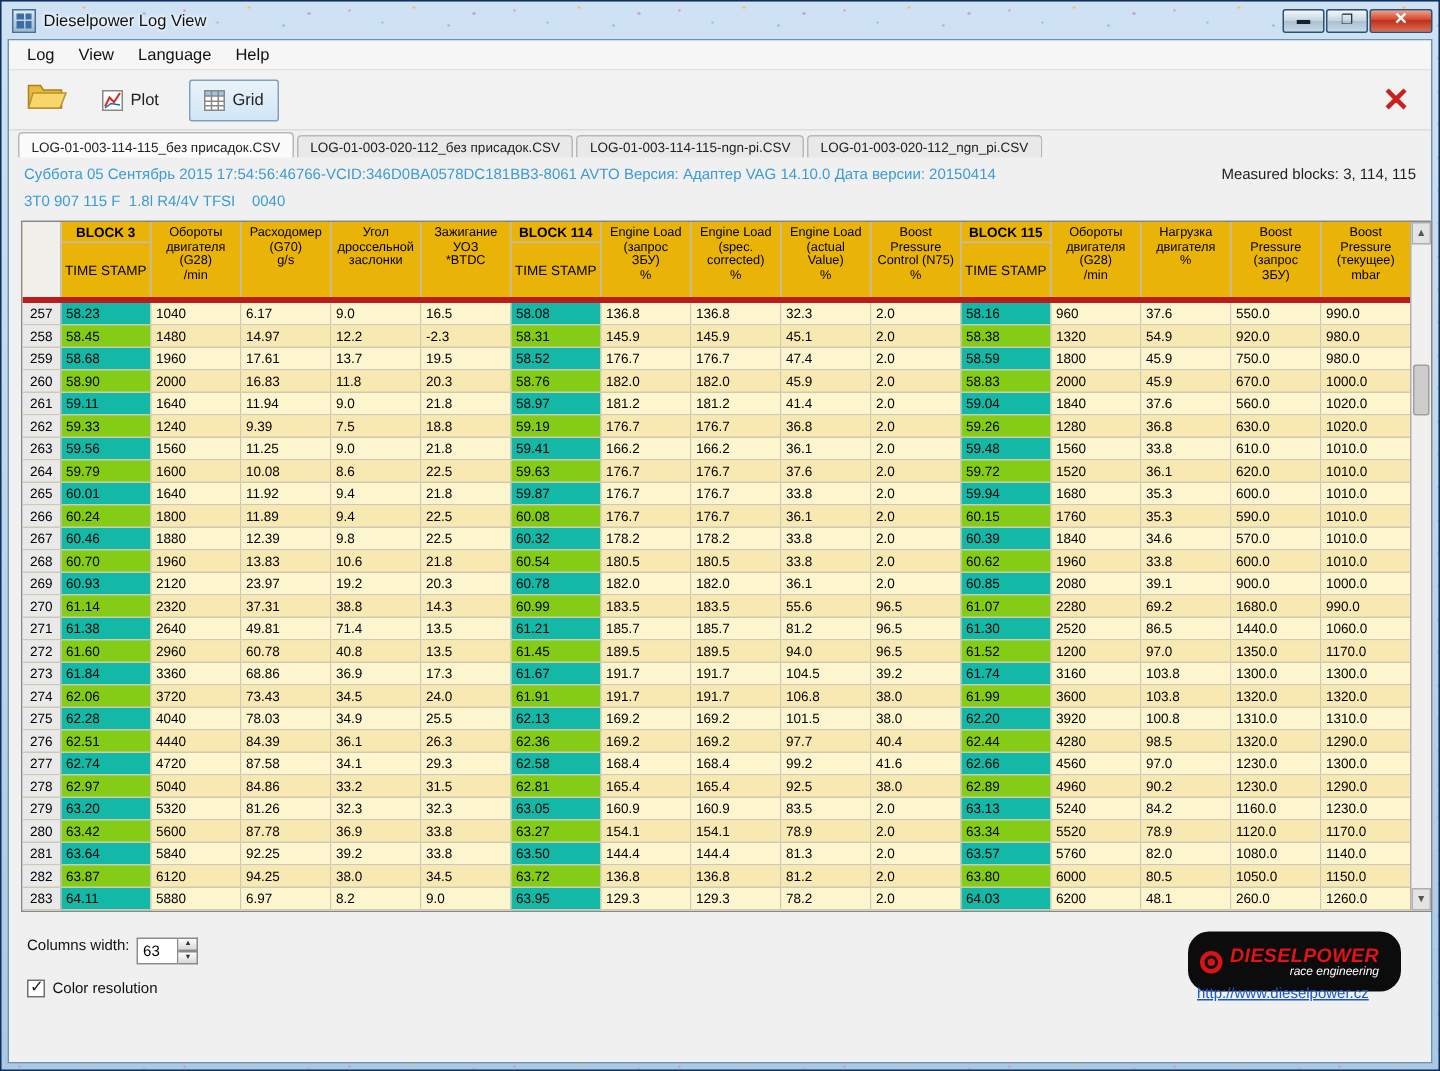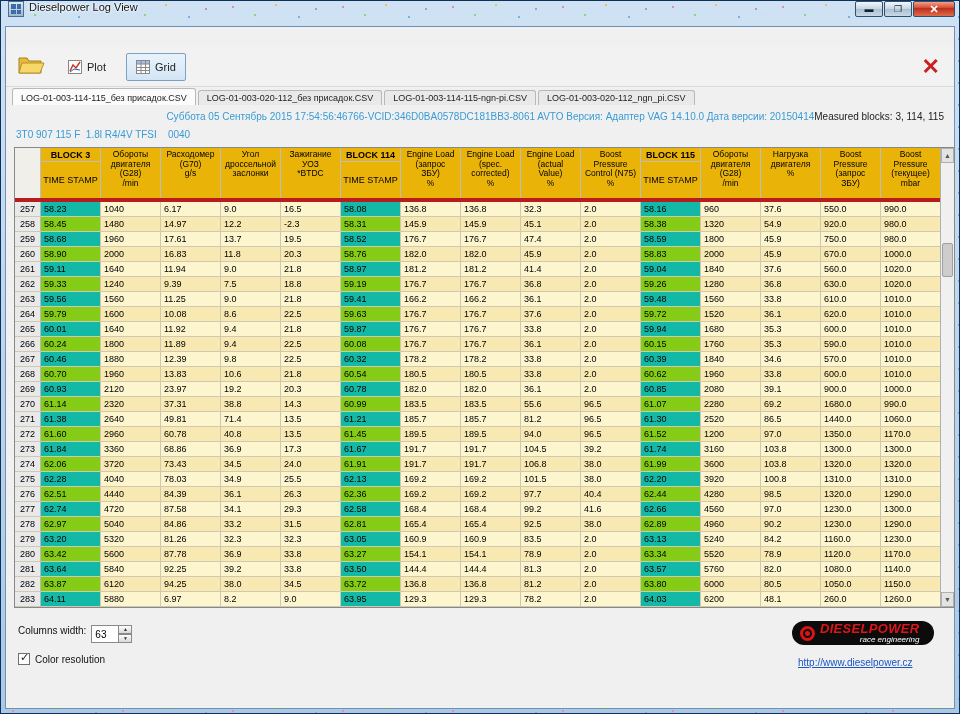--- a/index.html
+++ b/index.html
@@ -10,21 +10,21 @@
       radial-gradient(circle 2px at 12px 6px, #e88bb0 40%, transparent 45%),
       radial-gradient(circle 2px at 34px 14px, #8fd08a 40%, transparent 45%),
       radial-gradient(circle 2px at 55px 4px, #f0c060 40%, transparent 45%),
       radial-gradient(circle 2px at 78px 16px, #7ab0e0 40%, transparent 45%),
       radial-gradient(circle 2px at 95px 8px, #c390d8 40%, transparent 45%),
       linear-gradient(#cfe2f4, #a9c9e5);
     background-size:110px 22px,110px 22px,110px 22px,110px 22px,110px 22px,100% 100%;
   }
 
   
-  .titlebar { position:absolute; top:0; left:0; right:0; height:25px; display:flex; align-items:flex-start; padding:0 4px; }
+  .titlebar { position:absolute; top:0; left:0; right:0; height:25px; display:flex; align-items:center; padding:0 4px; }
   .app-icon { width:16px; height:16px; margin:0 5px 0 3px; border:1px solid #4a6f96; background:linear-gradient(#dfe9f2,#9fb8cc); display:grid; grid-template-columns:1fr 1fr; grid-template-rows:1fr 1fr; gap:1px; padding:2px; }
   .app-icon i { background:#3b6ea8; }
   .title-text { font-size:11px; color:#111; text-shadow:0 0 3px #fff, 0 0 3px #fff; }
   .winbtns { margin-left:auto; display:flex; }
   .winbtn { width:28px; height:16px; border:1px solid #30506e; border-radius:2px; margin-left:1px;
     background:linear-gradient(#f4f8fb,#c4d4e2 50%, #aabfd2 50%, #c8d8e6); display:flex; align-items:center; justify-content:center;
     font-size:9px; color:#123; line-height:1; }
   .winbtn.close { width:42px; background:linear-gradient(#f0a08a,#d4442a 45%, #b8301c 45%, #e06a4a); color:#fff; font-size:11px; font-weight:bold; }
 
   
@@ -37,21 +37,21 @@
   .tool-folder { width:34px; height:30px; display:flex; align-items:center; justify-content:center; }
   .tool-btn { height:28px; display:flex; align-items:center; padding:0 9px; margin-left:10px; font-size:11px; color:#222; border:1px solid transparent; border-radius:2px; background:transparent; }
   .tool-btn .ticon { margin-right:5px; display:flex; }
   .tool-btn.active { border:1px solid #7da2c1; background:linear-gradient(#eaf3fb,#d3e5f5); }
   .tool-close { margin-left:auto; margin-right:14px; font-size:22px; font-weight:bold; color:#cc2020; line-height:1; }
 
   .tabbar { position:absolute; top:60px; left:6px; right:16px; height:18px; display:flex; align-items:flex-end; }
   .tab { font-size:9px; color:#222; padding:2px 8px 2px 8px; border:1px solid #b8b8b8; border-bottom:none; background:#e9e9e9; margin-right:2px; border-radius:3px 3px 0 0; white-space:nowrap; }
   .tab.active { background:#fbfbfb; padding-top:4px; }
 
-  .inforow1 { position:absolute; top:82px; left:10px; right:10px; height:14px; display:flex; justify-content:flex-end; align-items:center; }
+  .inforow1 { position:absolute; top:82px; left:10px; right:10px; height:14px; display:flex; justify-content:space-between; align-items:center; }
   .info-blue { font-size:10px; color:#3a9bd5; white-space:pre; }
   .info-dark { font-size:10px; color:#222; }
   .inforow2 { position:absolute; top:97px; left:10px; height:14px; }
 
   
   .grid { position:absolute; top:120px; left:8px; width:941px; height:461px; border:1px solid #888; background:#fff; }
   .grid-inner { position:absolute; left:0; top:0; right:14px; bottom:0; overflow:hidden; }
   .hrow { display:flex; height:54px; background:#eab308; border-bottom:4px solid #b91c1c; }
   .hcell { width:60px; flex:0 0 60px; border-right:1px solid #bdbdbd; font-size:8.5px; text-align:center; color:#000; overflow:hidden; display:flex; flex-direction:column; }
   .hcell.rownum-h { width:26px; flex:0 0 26px; background:#f0efe9; }
@@ -75,21 +75,21 @@
   .colwidth-row { position:absolute; top:598px; left:12px; display:flex; align-items:flex-start; }
   .colwidth-label { font-size:10px; color:#111; margin-right:5px; }
   .colwidth-input { width:28px; height:18px; border:1px solid #8a8a8a; background:#fff; font-size:10px; font-family:"Liberation Sans",sans-serif; padding-left:3px; }
   .spinner { display:flex; flex-direction:column; width:13px; height:18px; }
   .spin { flex:1; border:1px solid #8a8a8a; border-left:none; background:linear-gradient(#fdfdfd,#d8d8d8); font-size:5px; line-height:7px; text-align:center; color:#333; }
   .check-row { position:absolute; top:626px; left:12px; display:flex; align-items:center; }
   .checkbox { width:12px; height:12px; border:1px solid #707070; background:#fff; margin-right:5px; position:relative; }
   .checkbox .mark { position:absolute; left:1px; top:-3px; font-size:11px; color:#1a1a1a; }
   .check-label { font-size:10px; color:#111; }
 
-  .logo { position:absolute; top:594px; left:786px; width:142px; height:24px; background:#0c0c0c; border-radius:14px; display:flex; align-items:center; padding:0 10px 0 8px; }
+  .logo { position:absolute; top:594px; left:786px; width:142px; height:40px; background:#0c0c0c; border-radius:14px; display:flex; align-items:center; padding:0 10px 0 8px; }
   .logo-ring { width:15px; height:15px; border:3px solid #d81414; border-radius:50%; position:relative; flex:0 0 15px; }
   .logo-ring::after { content:""; position:absolute; left:2px; top:2px; width:5px; height:5px; background:#d81414; border-radius:50%; }
   .logo-txt { margin-left:5px; display:flex; flex-direction:column; align-items:flex-end; }
   .logo-main { color:#e01414; font-weight:bold; font-style:italic; font-size:13px; letter-spacing:.3px; line-height:12px; }
   .logo-sub { color:#fff; font-style:italic; font-size:8px; line-height:9px; }
   .site-link { position:absolute; top:630px; left:792px; font-size:10px; color:#1a56c4; text-decoration:underline; }
 </style>
 </head>
 <body>
 
@@ -105,20 +105,26 @@
     <div class="title-text">Dieselpower Log View</div>
     <div class="winbtns">
       <div class="winbtn">▬</div>
       <div class="winbtn">❐</div>
       <div class="winbtn close">✕</div>
     </div>
   </div>
 
   <div class="client">
 
+    <div class="menubar">
+      <span class="menu-item">Log</span>
+      <span class="menu-item">View</span>
+      <span class="menu-item">Language</span>
+      <span class="menu-item">Help</span>
+    </div>
 
     <div class="toolbar">
       <div class="tool-folder">
         <span>
           <svg width="28" height="22" viewBox="0 0 28 22">
             <path d="M2 4 L10 4 L12 7 L24 7 L24 19 L2 19 Z" fill="#e8b93c" stroke="#a8821a"></path>
             <path d="M5 9 L27 9 L23 19 L2 19 Z" fill="#f7d76a" stroke="#b8922a"></path>
           </svg>
         </span>
       </div>

